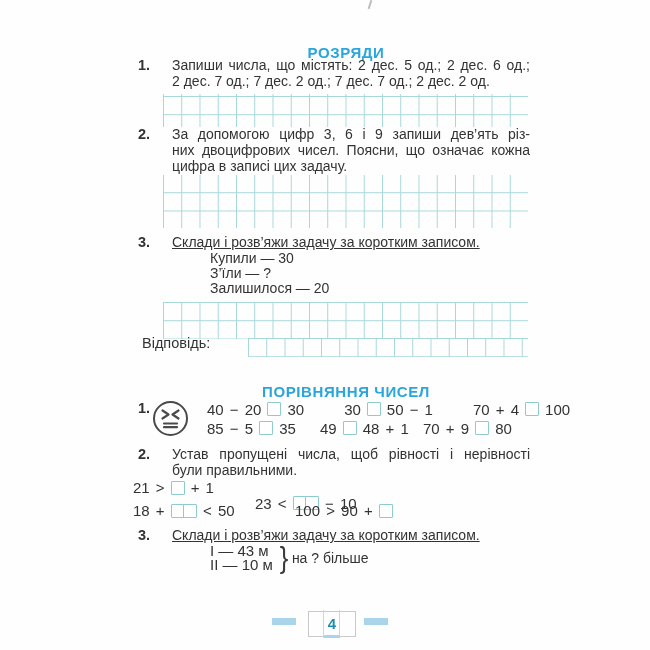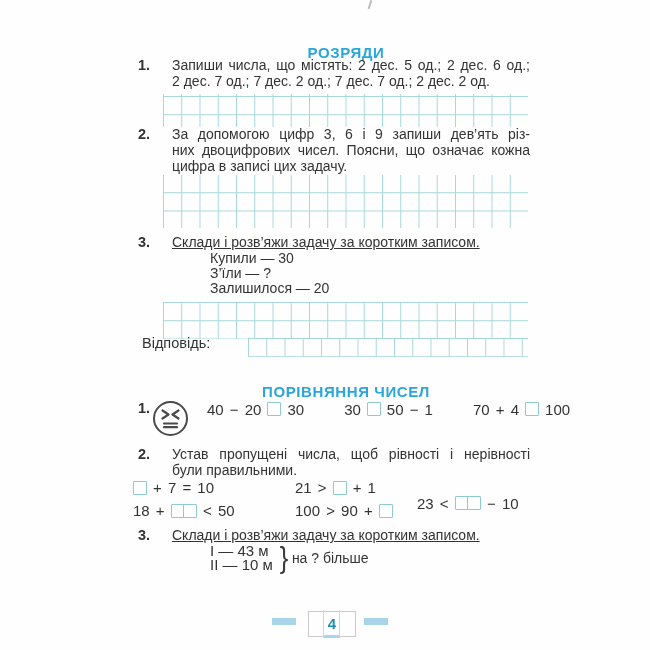--- a/index.html
+++ b/index.html
@@ -131,37 +131,53 @@
       <span class="post">50 − 1</span>
     </div>
     <div class="cell-expr c3">
       <span class="pre">70 + 4</span>
       <span class="abox">
           <span class="bcell"></span>
         </span>
       <span class="post">100</span>
     </div>
   </div>
+  <div class="expr-row" style="top:419px;">
+    <div class="cell-expr c1">
+      <span class="pre">85 − 5</span>
+      <span class="abox">
+          <span class="bcell"></span>
+        </span>
+      <span class="post">35</span>
+    </div>
+    <div class="cell-expr c2">
+      <span class="pre">49</span>
+      <span class="abox">
+          <span class="bcell"></span>
+        </span>
+      <span class="post">48 + 1</span>
+    </div>
+    <div class="cell-expr c3">
+      <span class="pre">70 + 9</span>
+      <span class="abox">
+          <span class="bcell"></span>
+        </span>
+      <span class="post">80</span>
+    </div>
+  </div>
 
   <div class="task" style="top:446px;">
     <span class="tnum">2.</span>
     <div class="tlines">
       <div>Устав пропущені числа, щоб рівності і нерівності</div>
       <div>були правильними.</div>
     </div>
   </div>
 
   <div class="eq-row" style="top:478px;">
-    <div class="cell-expr e1">
-      <span class="pre"></span>
-      <span class="abox">
-          <span class="bcell"></span>
-        </span>
-      <span class="post">+ 7 = 10</span>
-    </div>
     <div class="cell-expr e2">
       <span class="pre">21 &gt;</span>
       <span class="abox">
           <span class="bcell"></span>
         </span>
       <span class="post">+ 1</span>
     </div>
     <div class="cell-expr e3">
       <span class="pre">23 &lt;</span>
       <span class="abox">

